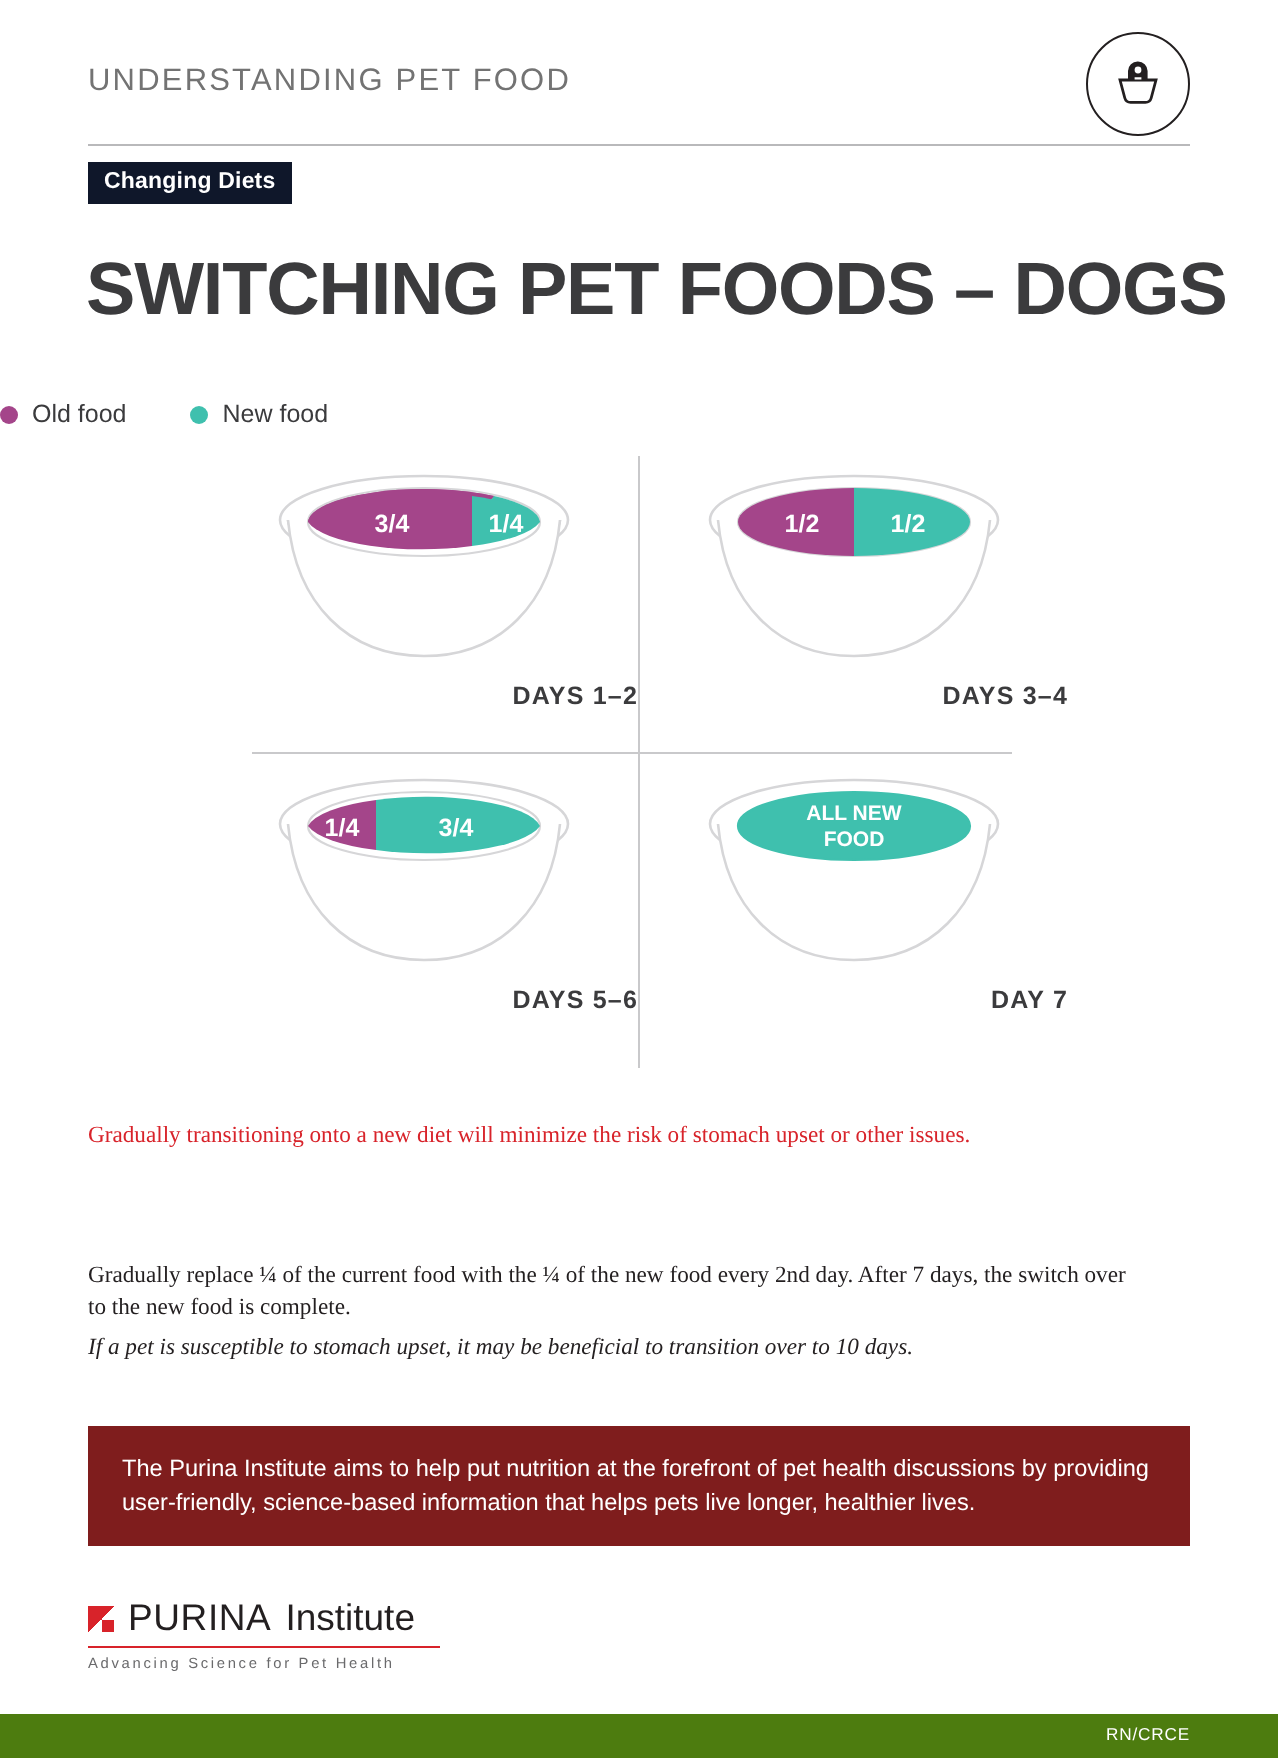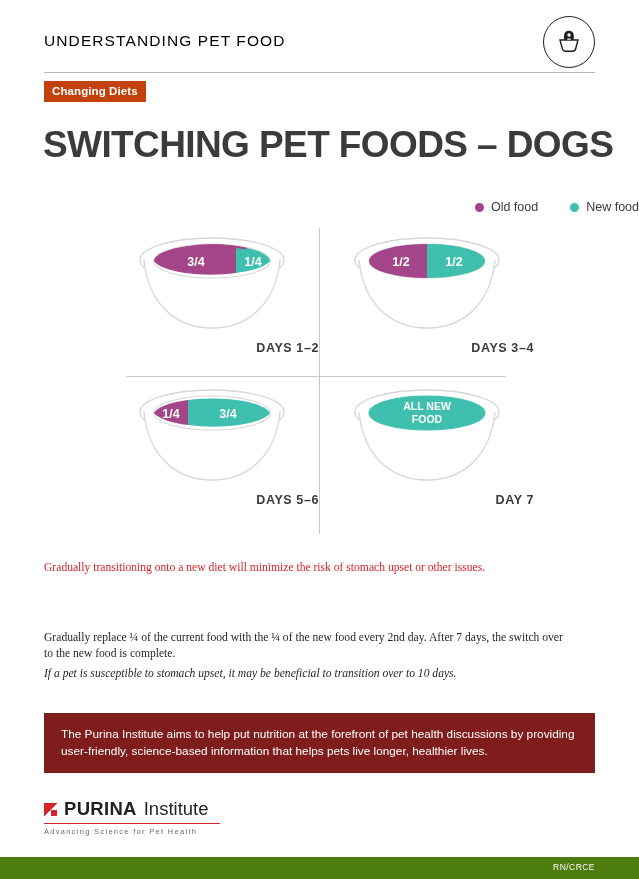--- a/index.html
+++ b/index.html
@@ -25,21 +25,21 @@
     top: 16px;
     width: 551px;
     height: 52px;
   }
   .header-title {
     position: absolute;
     left: 0;
     top: 16px;
     font-size: 15.5px;
     letter-spacing: 1.1px;
-    color: #000000;
+    color: #737373;
     font-weight: 400;
   }
   .header-badge {
     position: absolute;
     right: 0;
     top: 0;
     width: 52px;
     height: 52px;
     border-radius: 50%;
     border: 1.4px solid #231f20;
@@ -58,21 +58,21 @@
     width: 551px;
     height: 1px;
     background: #b9b9bb;
   }
 
   
   .tag {
     position: absolute;
     left: 44px;
     top: 81px;
-    background: #c2410c;
+    background: #0f172a;
     color: #ffffff;
     font-size: 11.5px;
     font-weight: 700;
     padding: 4px 8px 5px 8px;
     letter-spacing: 0.1px;
   }
 
   
   .main-title {
     position: absolute;
@@ -84,21 +84,21 @@
     color: #3b3b3d;
   }
 
   
   .legend {
     position: absolute;
     left: 0;
     top: 200px;
     width: 639px;
     display: flex;
-    justify-content: flex-end;
+    justify-content: flex-start;
     align-items: center;
     gap: 32px;
     font-size: 12.5px;
     color: #3b3b3d;
   }
   .legend-item { display: flex; align-items: center; gap: 7px; }
   .legend-dot { width: 9px; height: 9px; border-radius: 50%; display: inline-block; }
   .dot-old { background: #a4458a; }
   .dot-new { background: #3fc0ae; }
 
@@ -209,21 +209,21 @@
   }
   .checker::before, .checker::after {
     content: "";
     position: absolute;
     width: 6.5px; height: 6.5px;
   }
   .checker::before { left: 0; top: 0; background: #d8232a; }
   .checker::after { left: 6.5px; top: 6.5px; background: #d8232a; }
   .purina-word {
     font-size: 18.5px;
-    font-weight: 700;
+    font-weight: 400;
     letter-spacing: 0.3px;
     color: #231f20;
   }
   .institute-word {
     font-size: 18.5px;
     font-weight: 400;
     color: #231f20;
   }
   .tagline {
     margin-top: 3px;

